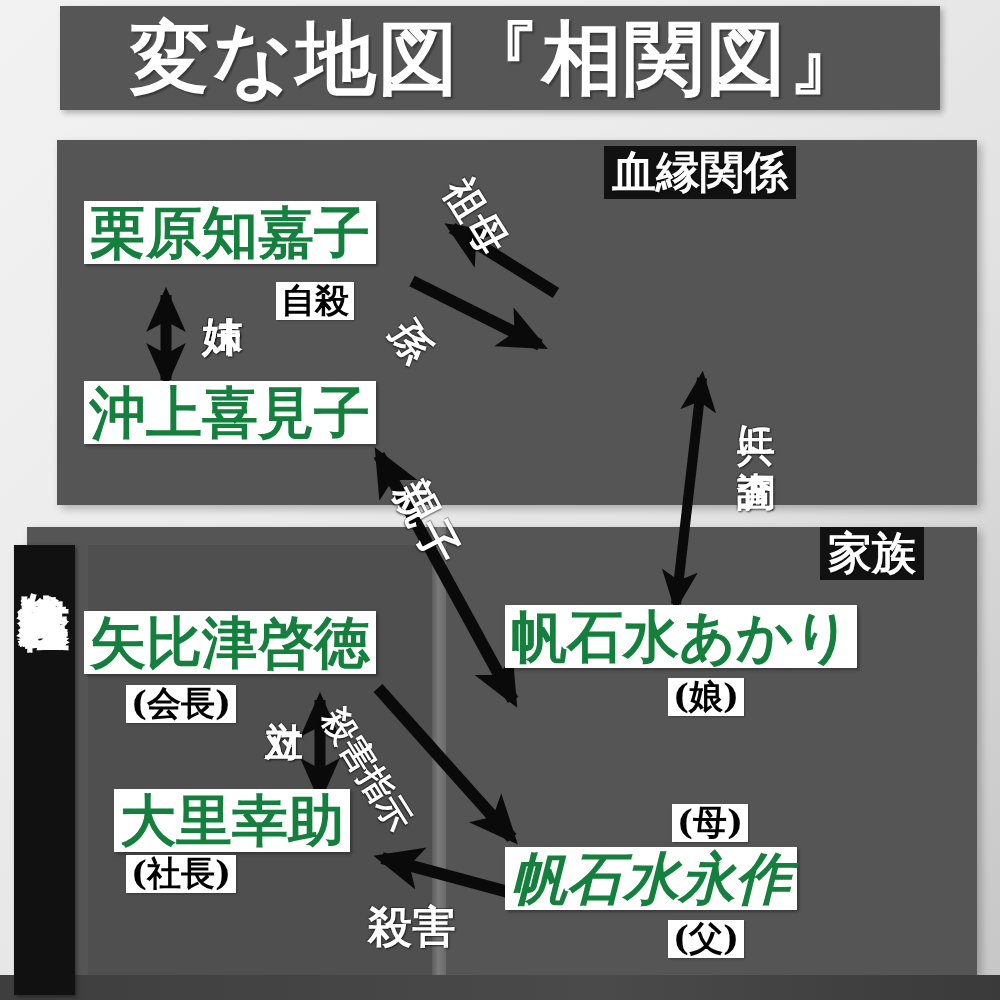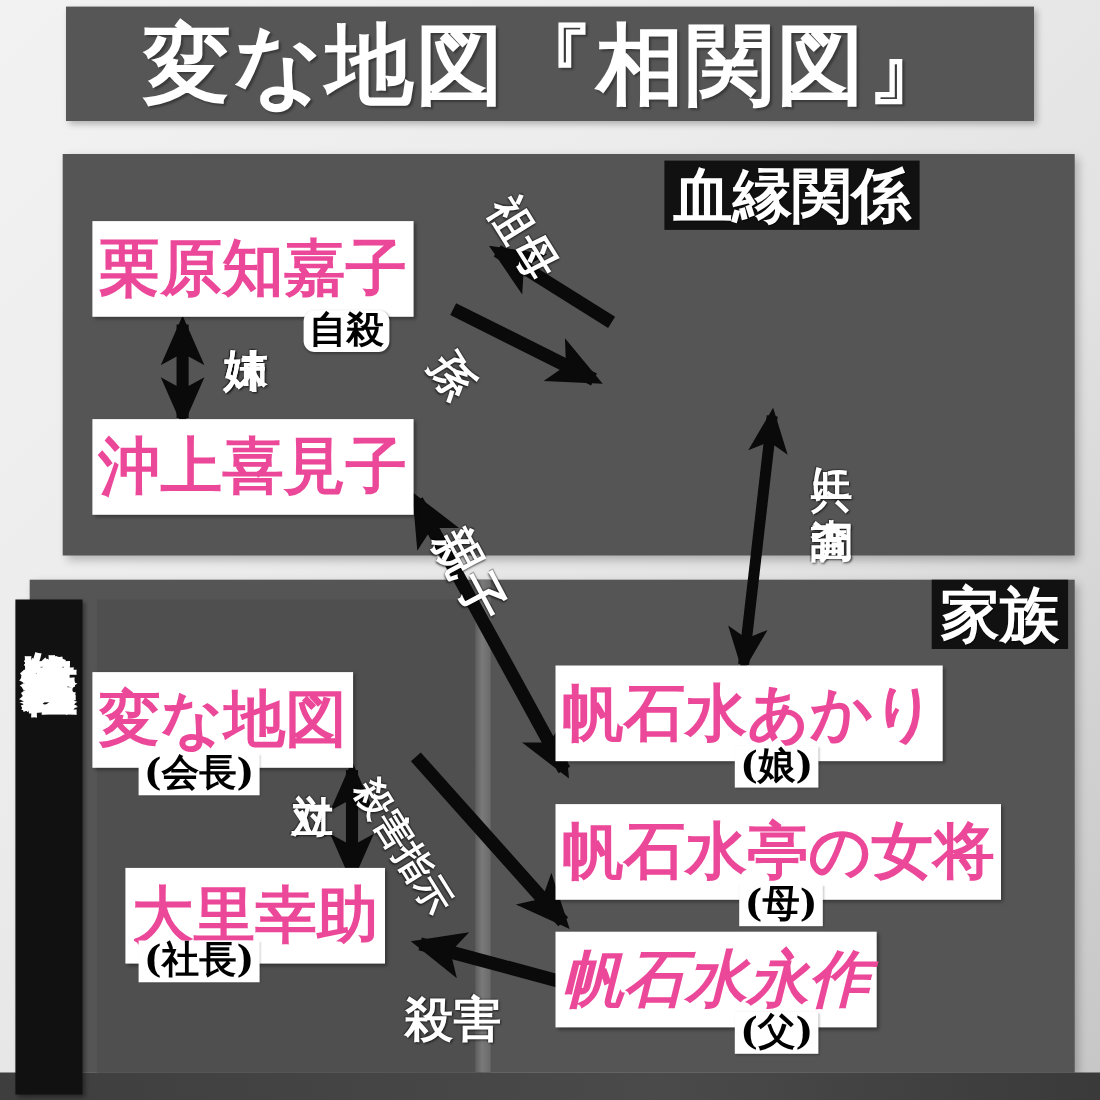--- a/index.html
+++ b/index.html
@@ -37,41 +37,41 @@
     background:linear-gradient(90deg,#5d5d5d 0%,#7a7a7a 45%,#6a6a6a 100%);
   }
   #bottom-strip{
     position:absolute;left:0;top:975px;width:1000px;height:25px;
     background:linear-gradient(90deg,#3e3e3e 0%,#4a4a4a 60%,#3a3a3a 100%);
   }
 
   
   .section-head{
     position:absolute;background:#111111;color:#ffffff;
-    font-size:54px;line-height:1.06;font-weight:700;
+    font-size:44px;line-height:1.06;font-weight:700;
     padding:3px 8px;white-space:nowrap;
     text-shadow:1px 1px 1px rgba(0,0,0,.6);
   }
   #head-kinship{left:604px;top:146px;}
-  #head-family {left:820px;top:527px;margin-left:27px;}
+  #head-family {left:820px;top:527px;}
   .section-head-vert{
     position:absolute;background:#111111;color:#ffffff;
     font-size:52px;line-height:1.02;font-weight:700;
     padding:6px 4px;
     writing-mode:vertical-rl;text-orientation:upright;
     letter-spacing:1px;
     box-shadow:2px 2px 4px rgba(0,0,0,.4);
   }
   #head-railway{left:14px;top:545px;height:450px;box-sizing:border-box;}
 
   
   .name-box{
-    position:absolute;background:#ffffff;color:#ec4899;
+    position:absolute;background:#ffffff;color:#15803d;
     font-size:56px;line-height:1.05;font-weight:700;
-    padding:14px 6px;white-space:nowrap;
+    padding:2px 6px;white-space:nowrap;
     box-shadow:2px 2px 3px rgba(0,0,0,.35);
   }
   .note-box{
     position:absolute;background:#ffffff;color:#000000;
     font-size:34px;line-height:1.05;font-weight:700;
     padding:1px 5px;white-space:nowrap;
     box-shadow:1px 1px 2px rgba(0,0,0,.3);
   }
 
   
@@ -121,35 +121,34 @@
     <line x1="378" y1="688" x2="512" y2="838" stroke="#0a0a0a" stroke-width="12" marker-end="url(#ahead)"></line>
 
     <line x1="512" y1="893" x2="382" y2="858" stroke="#0a0a0a" stroke-width="12" marker-end="url(#ahead)"></line>
   </svg>
 
   <div class="section-head" id="head-kinship">血縁関係</div>
   <div class="section-head" id="head-family">家族</div>
   <div class="section-head-vert" id="head-railway">矢比津鉄道会社</div>
 
   <div class="name-box" style="left:84px;  top:201px;">栗原知嘉子</div>
-  <div class="note-box" style="left:276px; top:282px;border-radius:10px;">自殺</div>
+  <div class="note-box" style="left:276px; top:282px;">自殺</div>
 
   <div class="name-box" style="left:84px;  top:381px;">沖上喜見子</div>
 
 
   <div class="name-box" style="left:505px; top:605px;">帆石水あかり</div>
   <div class="note-box" style="left:668px; top:678px;">(娘)</div>
 
-  <div class="name-box" style="left:505px; top:731px;">帆石水亭の女将</div>
   <div class="note-box" style="left:672px; top:804px;">(母)</div>
 
   <div class="name-box" style="left:505px; top:847px;font-style:italic;">帆石水永作</div>
   <div class="note-box" style="left:668px; top:920px;">(父)</div>
 
-  <div class="name-box" style="left:84px;  top:611px;">変な地図</div>
+  <div class="name-box" style="left:84px;  top:611px;">矢比津啓徳</div>
   <div class="note-box" style="left:126px; top:685px;text-align:right;">(会長)</div>
 
   <div class="name-box" style="left:114px; top:789px;">大里幸助</div>
   <div class="note-box" style="left:126px; top:855px;">(社長)</div>
 
   <div class="edge-label vert" style="left:196px;top:286px;font-size:40px;">姉妹</div>
 
   <div class="edge-label" style="left:478px;top:168px;font-size:40px;transform:rotate(58deg);transform-origin:left top;">祖母</div>
 
   <div class="edge-label" style="left:424px;top:310px;font-size:40px;transform:rotate(58deg);transform-origin:left top;">孫</div>

